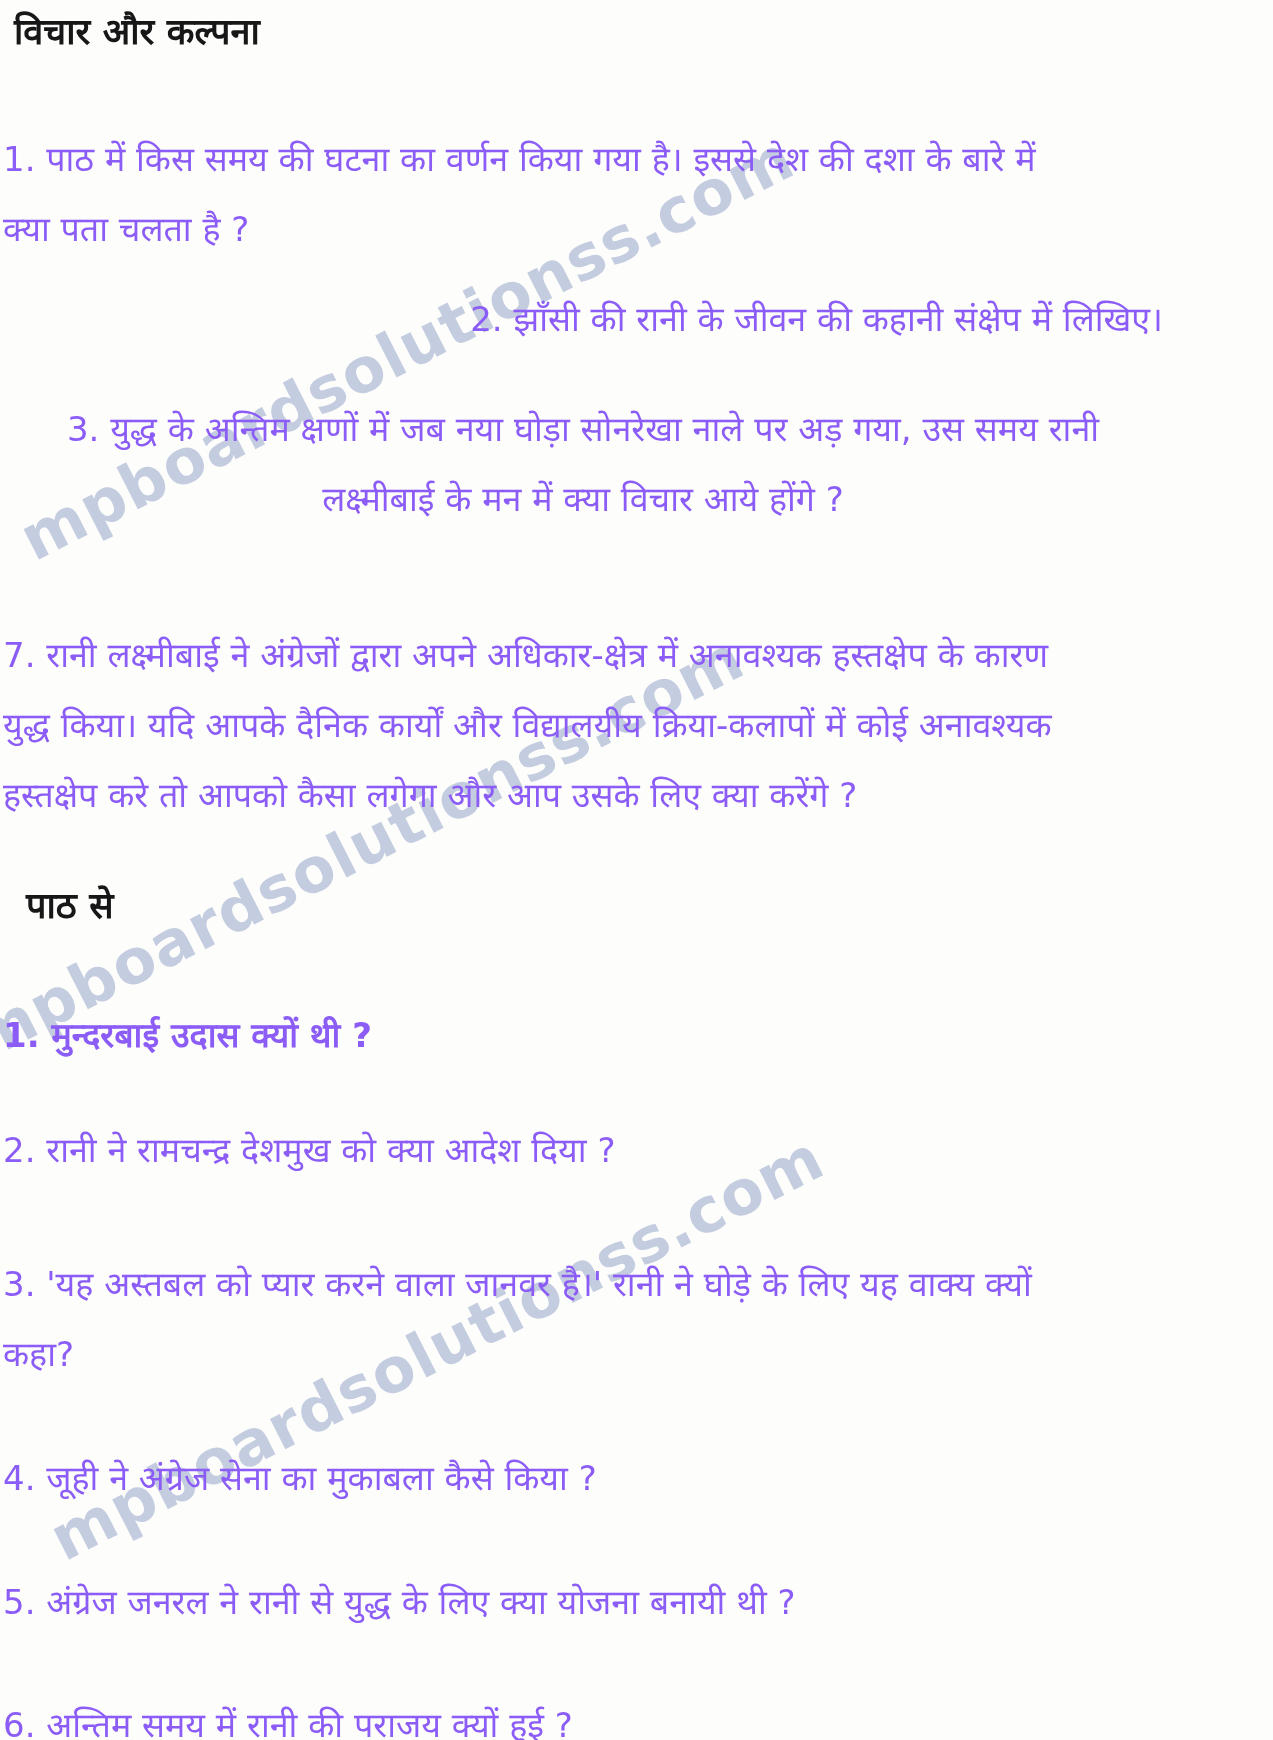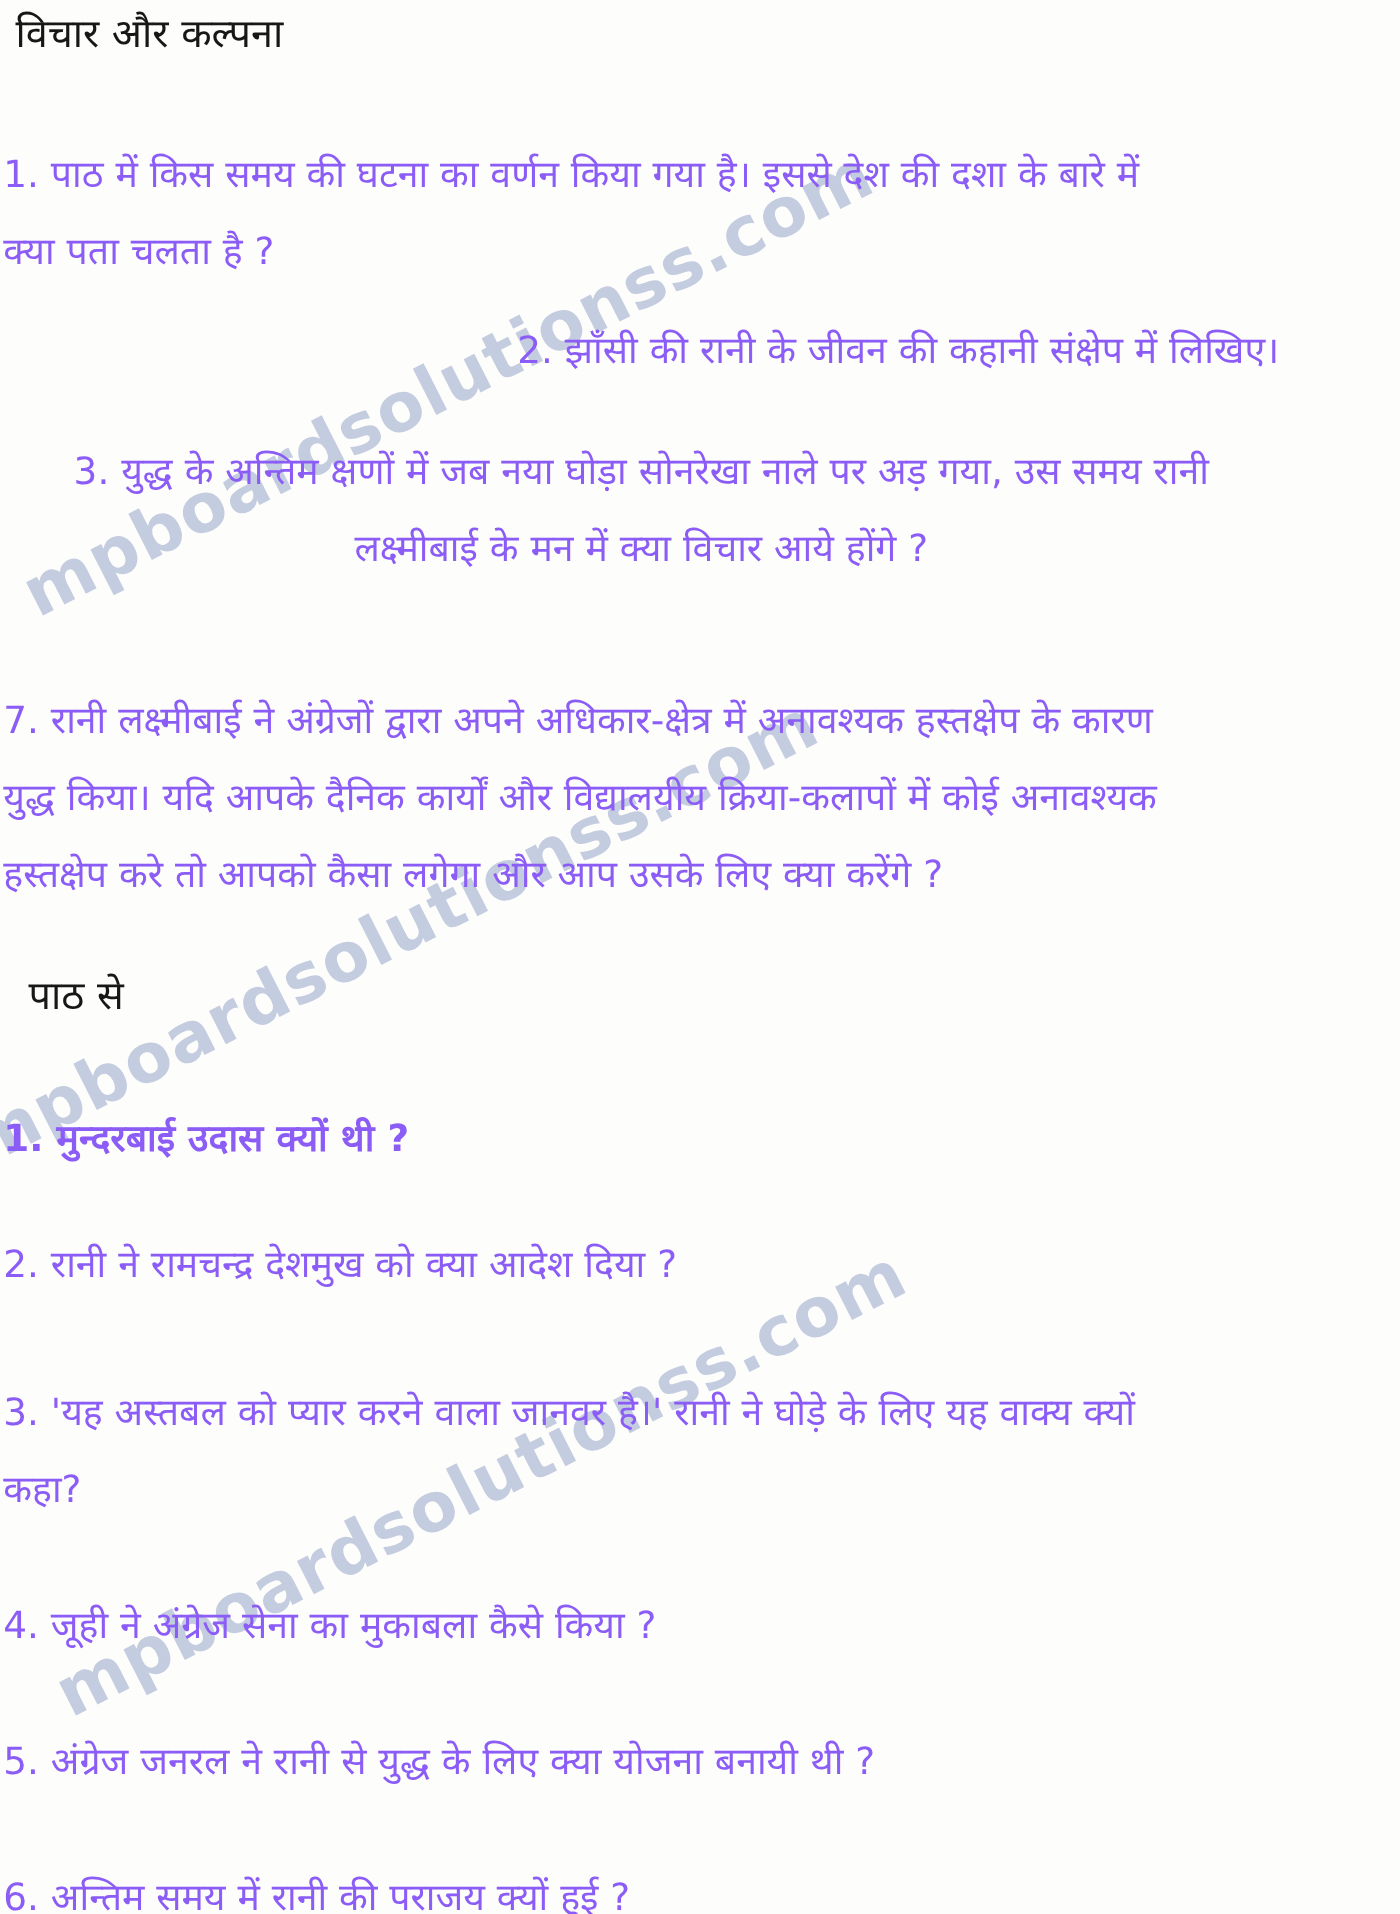--- a/index.html
+++ b/index.html
@@ -36,21 +36,21 @@
   
   .content {
     position: relative;
     z-index: 1;
     padding: 0;
   }
   .heading {
     margin: 0;
     padding-left: 14px;
     font-size: 36px;
-    font-weight: normal;
+    font-weight: bold;
     color: #171717;
     line-height: 52px;
   }
   .heading.h-top { margin-top: 6px; }
   .heading.h-mid { margin-top: 50px; margin-left: 12px; }
   .q {
     margin: 0;
     padding-left: 3px;
     width: 1160px;
     font-size: 34px;

